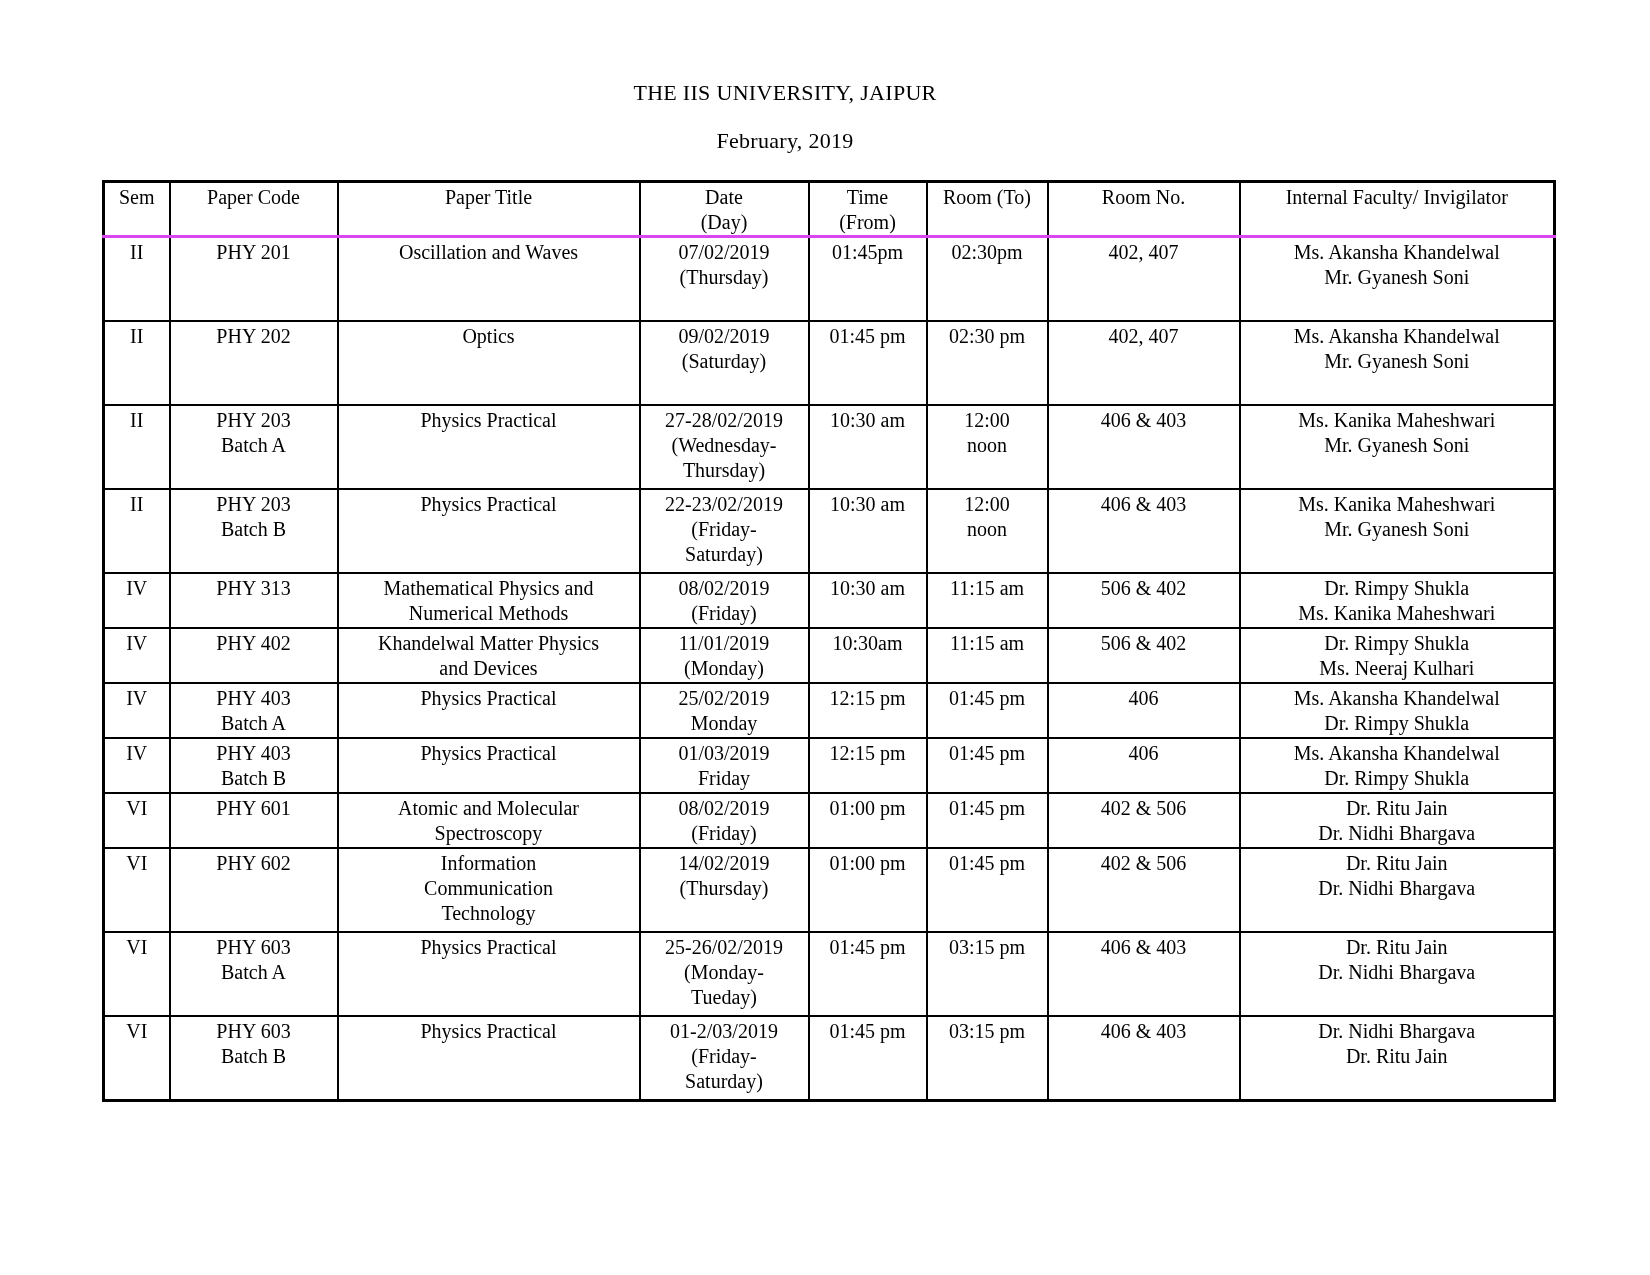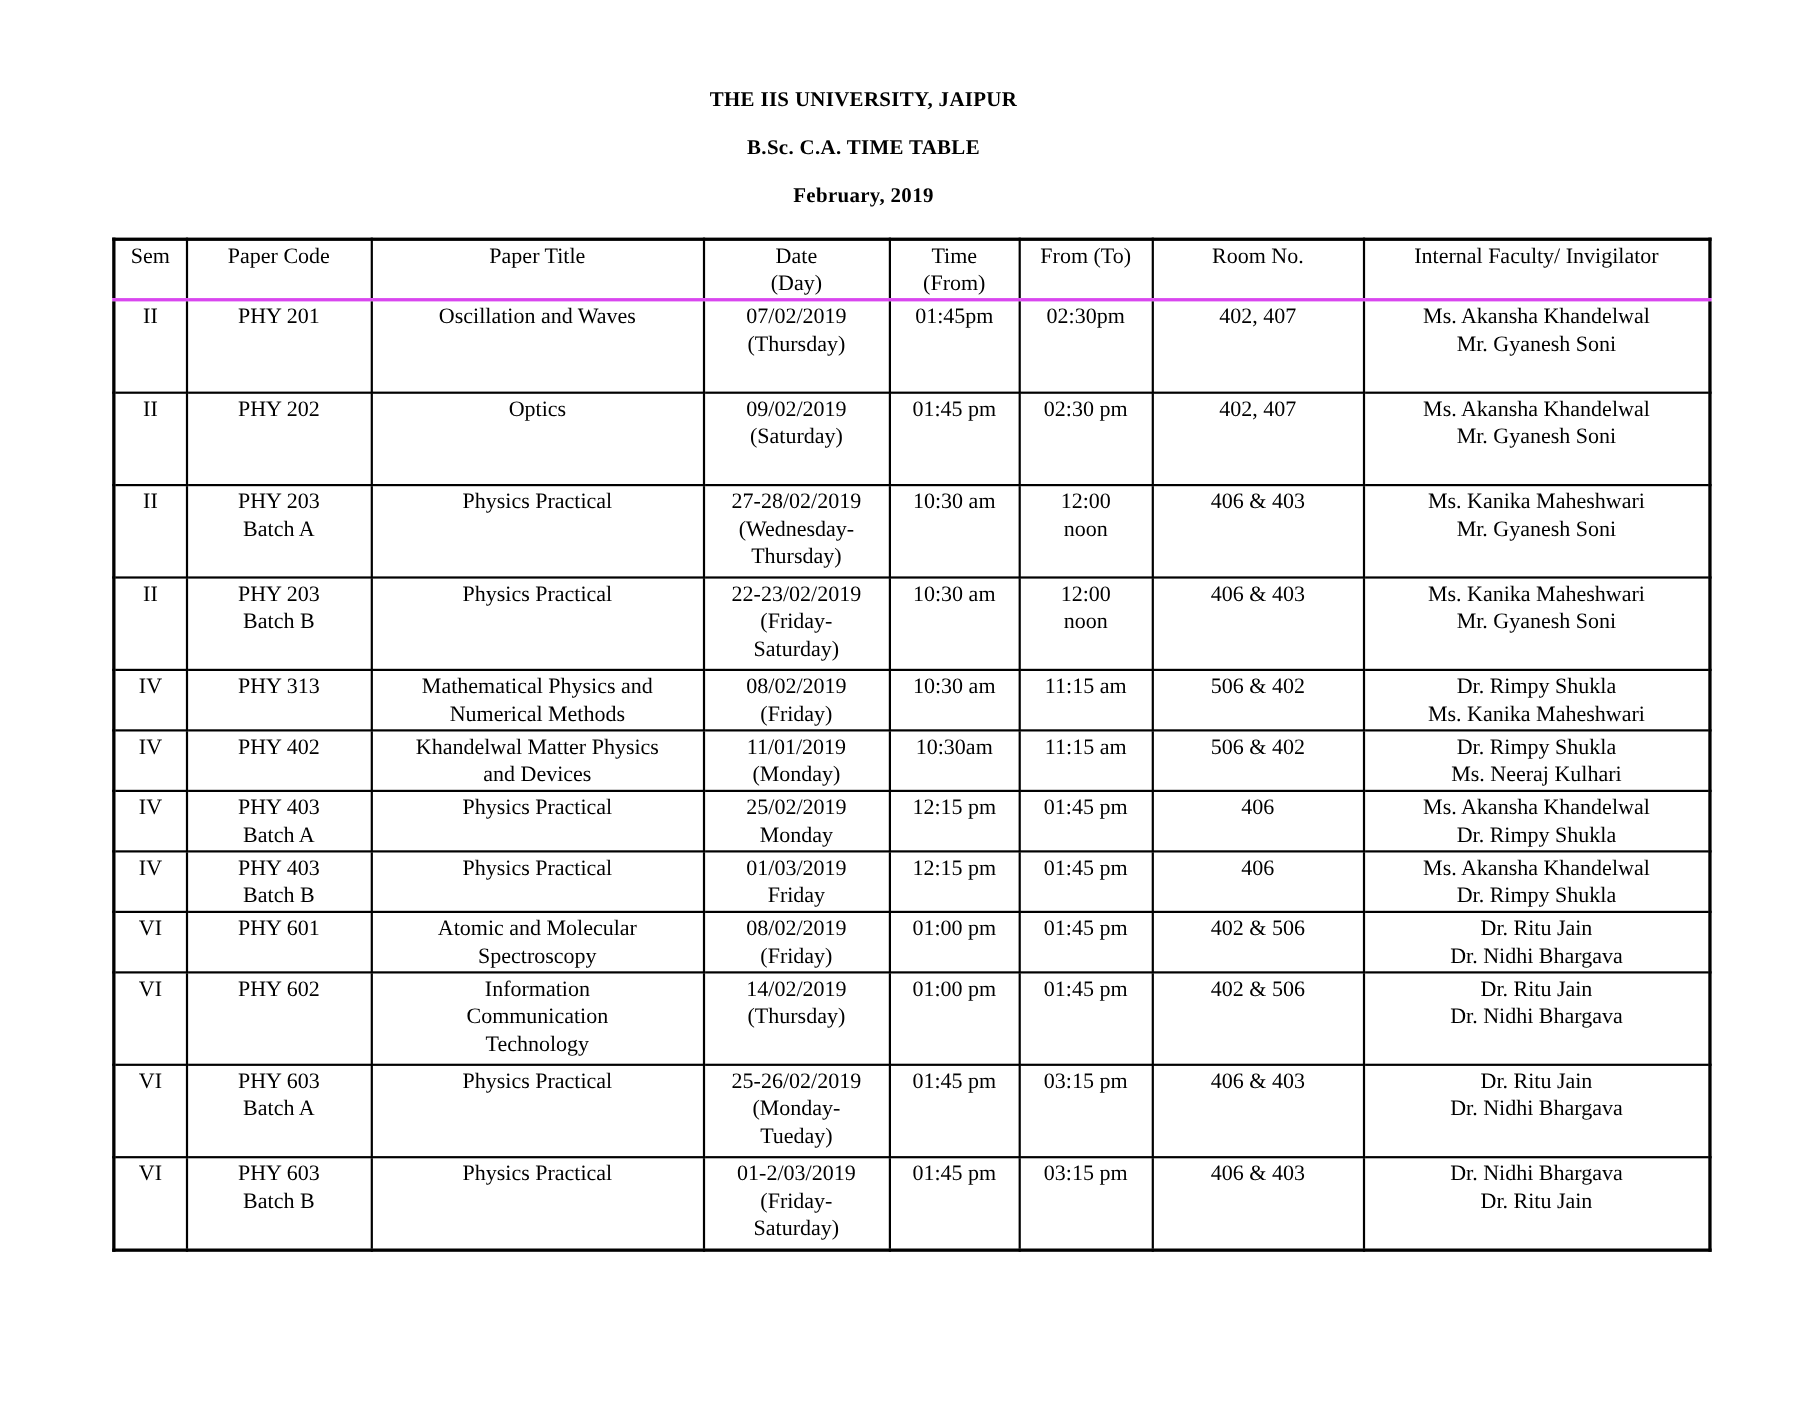--- a/index.html
+++ b/index.html
@@ -8,22 +8,22 @@
     background:#ffffff; color:#000000;
     font-family:"Liberation Serif", serif;
     overflow:hidden;
   }
   .titles {
     width:1372px;
     margin:80px 0 0 99px;
     text-align:center;
   }
   .titles .title-line {
-    font-size:19px;
-    font-weight:bold;
+    font-size:22px;
+    font-weight:normal;
     letter-spacing:0.3px;
     margin:0 0 22px 0;
   }
   table.timetable {
     table-layout:fixed;
     border-collapse:collapse;
     width:1451px;
     margin:26px 0 0 102px;
     border:3px solid #000;
   }
@@ -43,21 +43,20 @@
   }
   tbody tr.short td { height:51px; }
   tbody tr.tall  td { height:80px; }
   .line { white-space:nowrap; }
 </style>
 </head>
 <body>
 
 <div class="titles">
   <div class="title-line">THE IIS UNIVERSITY, JAIPUR</div>
-  <div class="title-line">B.Sc. C.A. TIME TABLE</div>
   <div class="title-line">February, 2019</div>
 </div>
 
 <table class="timetable">
   <colgroup>
     <col style="width:66px">
     <col style="width:168px">
     <col style="width:302px">
     <col style="width:169px">
     <col style="width:118px">
@@ -78,21 +77,21 @@
         </th>
         <th>
           <div class="line">Date</div>
           <div class="line">(Day)</div>
         </th>
         <th>
           <div class="line">Time</div>
           <div class="line">(From)</div>
         </th>
         <th>
-          <div class="line">From (To)</div>
+          <div class="line">Room (To)</div>
         </th>
         <th>
           <div class="line">Room No.</div>
         </th>
         <th>
           <div class="line">Internal Faculty/ Invigilator</div>
         </th>
       </tr>
     </thead>
   <tbody>

